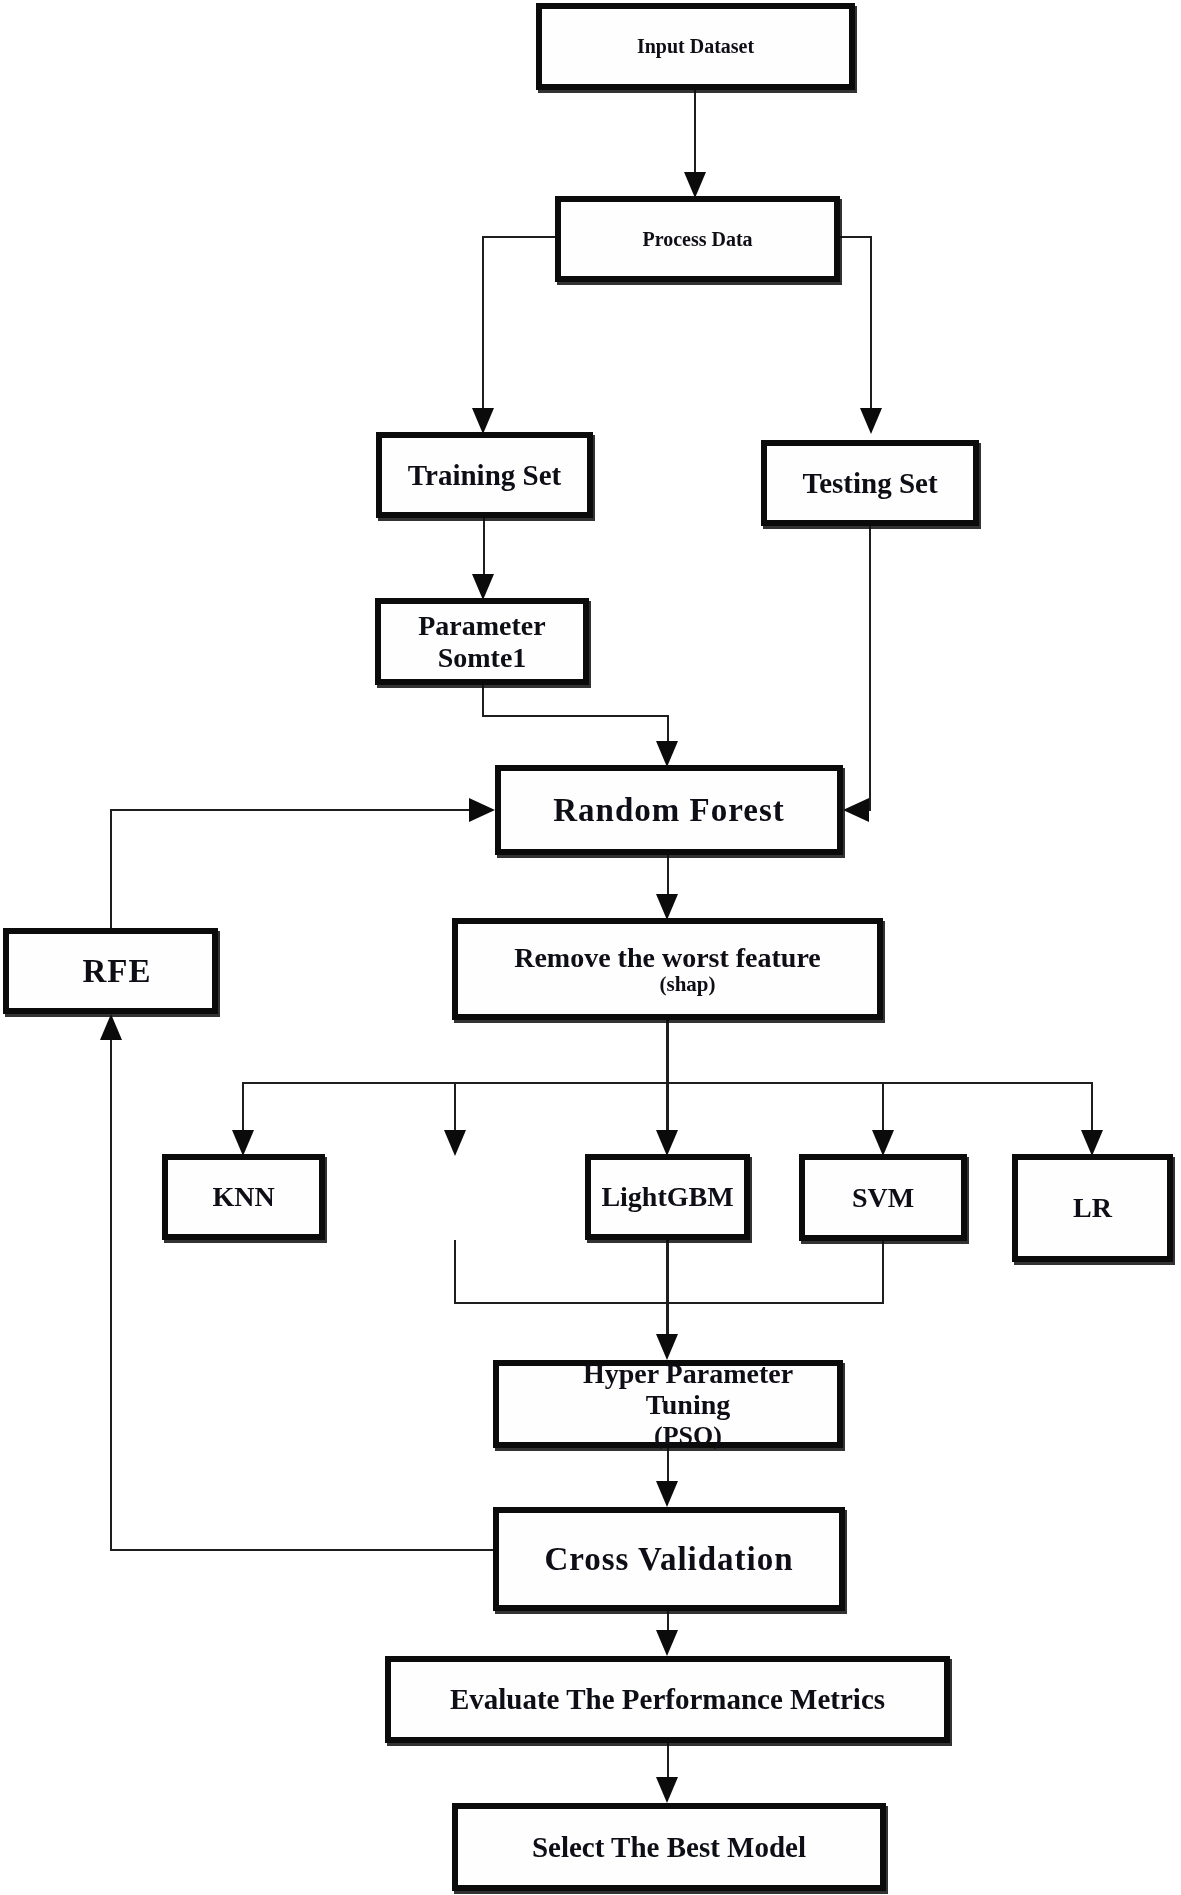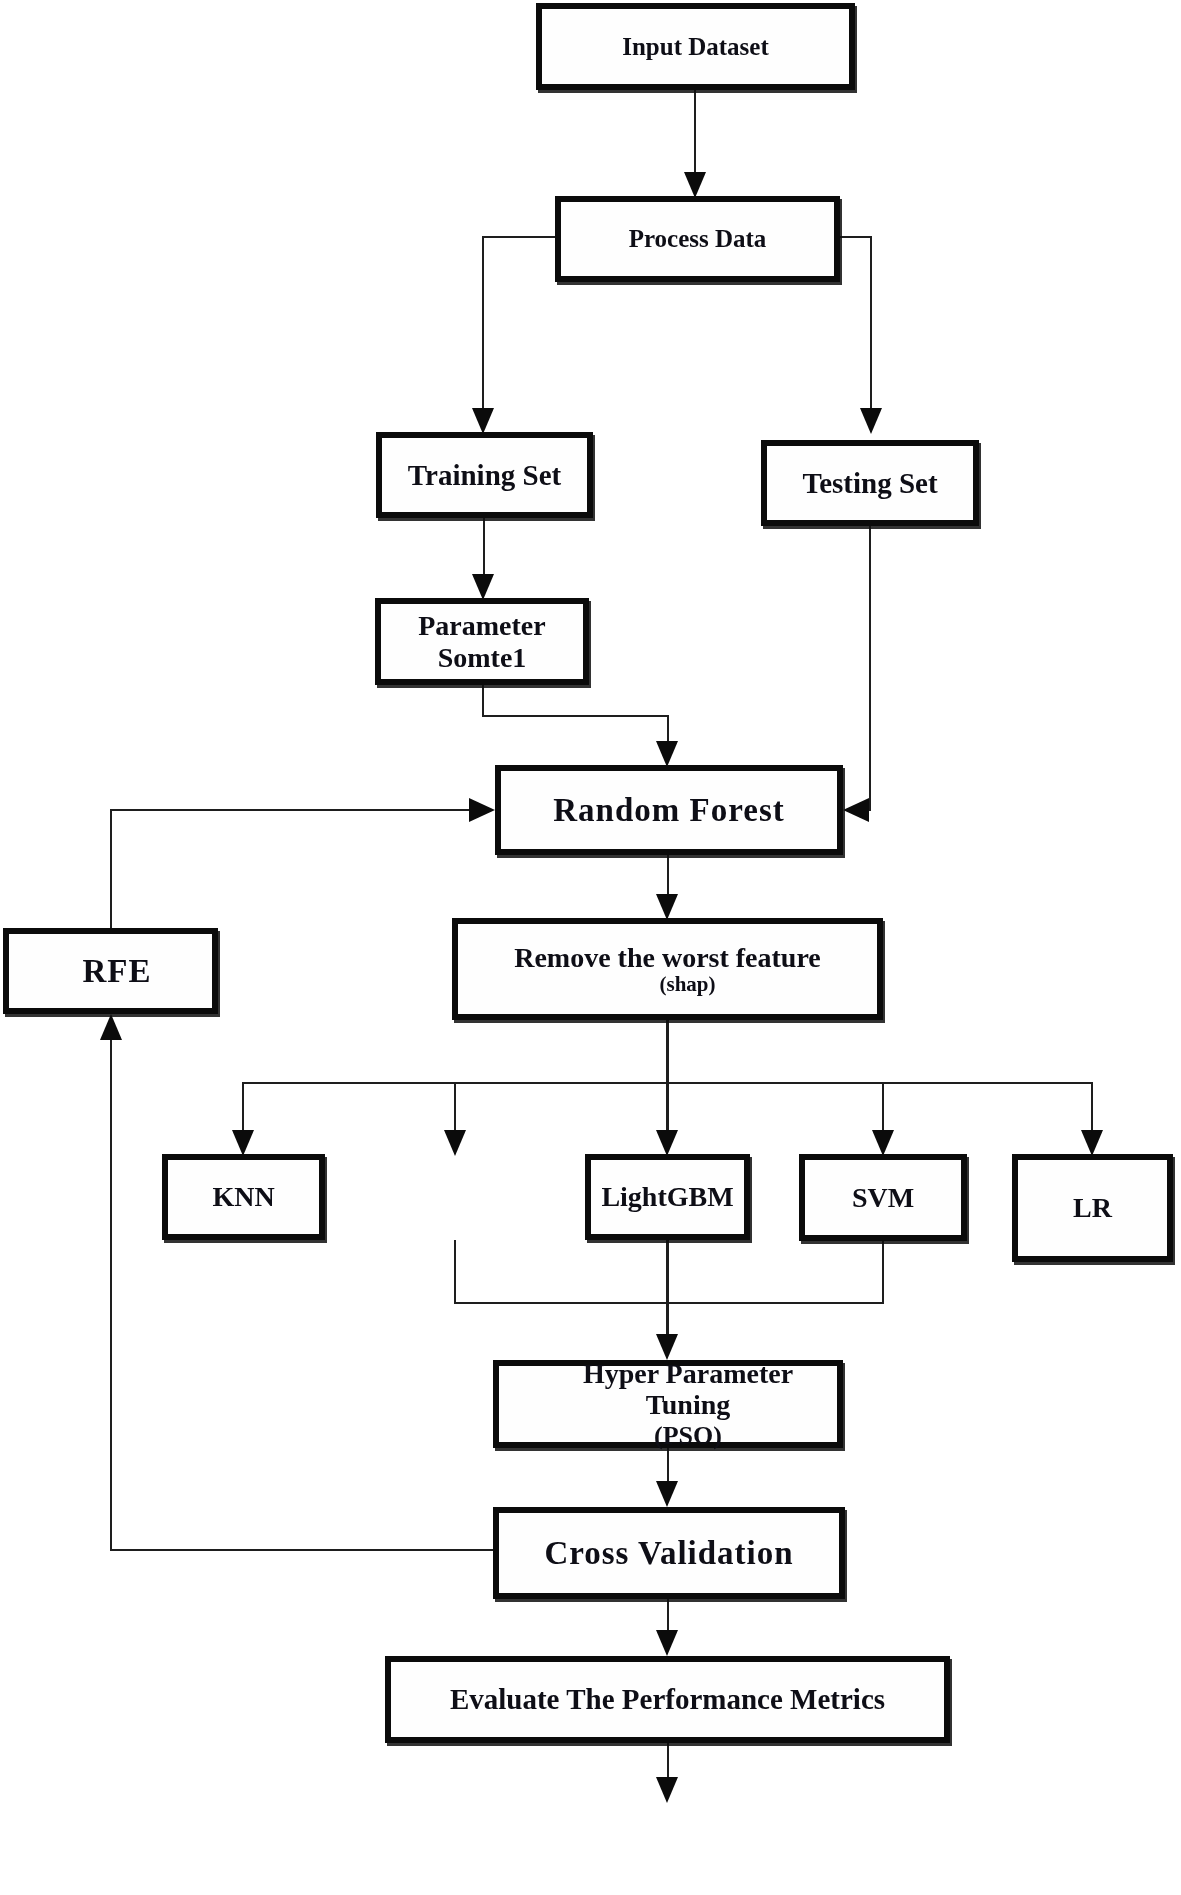--- a/index.html
+++ b/index.html
@@ -18,21 +18,21 @@
     display:flex;
     flex-direction:column;
     align-items:center;
     justify-content:center;
     text-align:center;
     font-weight:bold;
     color:#0e0e16;
     box-shadow:2px 3px 0 rgba(15,15,15,.85);
     line-height:1.12;
   }
-  .fs30{font-size:25px;}
+  .fs30{font-size:20px;}
   .fs29{font-size:29px;}
   .fs28{font-size:28px;}
   .fs33{font-size:33px;letter-spacing:1px;}
   .sub21{font-size:21px;margin-left:40px;}
   .sub26{font-size:26px;}
   .line{position:absolute;background:#1e1e1e;}
   .arr{position:absolute;width:0;height:0;}
   .arr.down{border-left:11px solid transparent;border-right:11px solid transparent;border-top:26px solid #0b0b0b;}
   .arr.up{border-left:11px solid transparent;border-right:11px solid transparent;border-bottom:26px solid #0b0b0b;}
   .arr.left{border-top:12px solid transparent;border-bottom:12px solid transparent;border-right:26px solid #0b0b0b;}
@@ -156,22 +156,25 @@
 
   <div class="node fs28" style="left:1012px;top:1154px;width:161px;height:108px;">
     <span>LR</span>
   </div>
 
   <div class="node fs28" style="left:493px;top:1360px;width:350px;height:88px;padding-left:40px;">
     <span>Hyper Parameter Tuning</span>
     <span class="sub26">(PSO)</span>
   </div>
 
-  <div class="node fs33" style="left:493px;top:1507px;width:352px;height:92px;">
+  <div class="node fs33" style="left:493px;top:1507px;width:352px;height:104px;">
     <span>Cross Validation</span>
   </div>
 
   <div class="node fs29" style="left:385px;top:1656px;width:565px;height:87px;">
     <span>Evaluate The Performance Metrics</span>
   </div>
 
+  <div class="node fs29" style="left:452px;top:1803px;width:434px;height:88px;">
+    <span>Select The Best Model</span>
+  </div>
 
 </div>
 
 </body></html>

